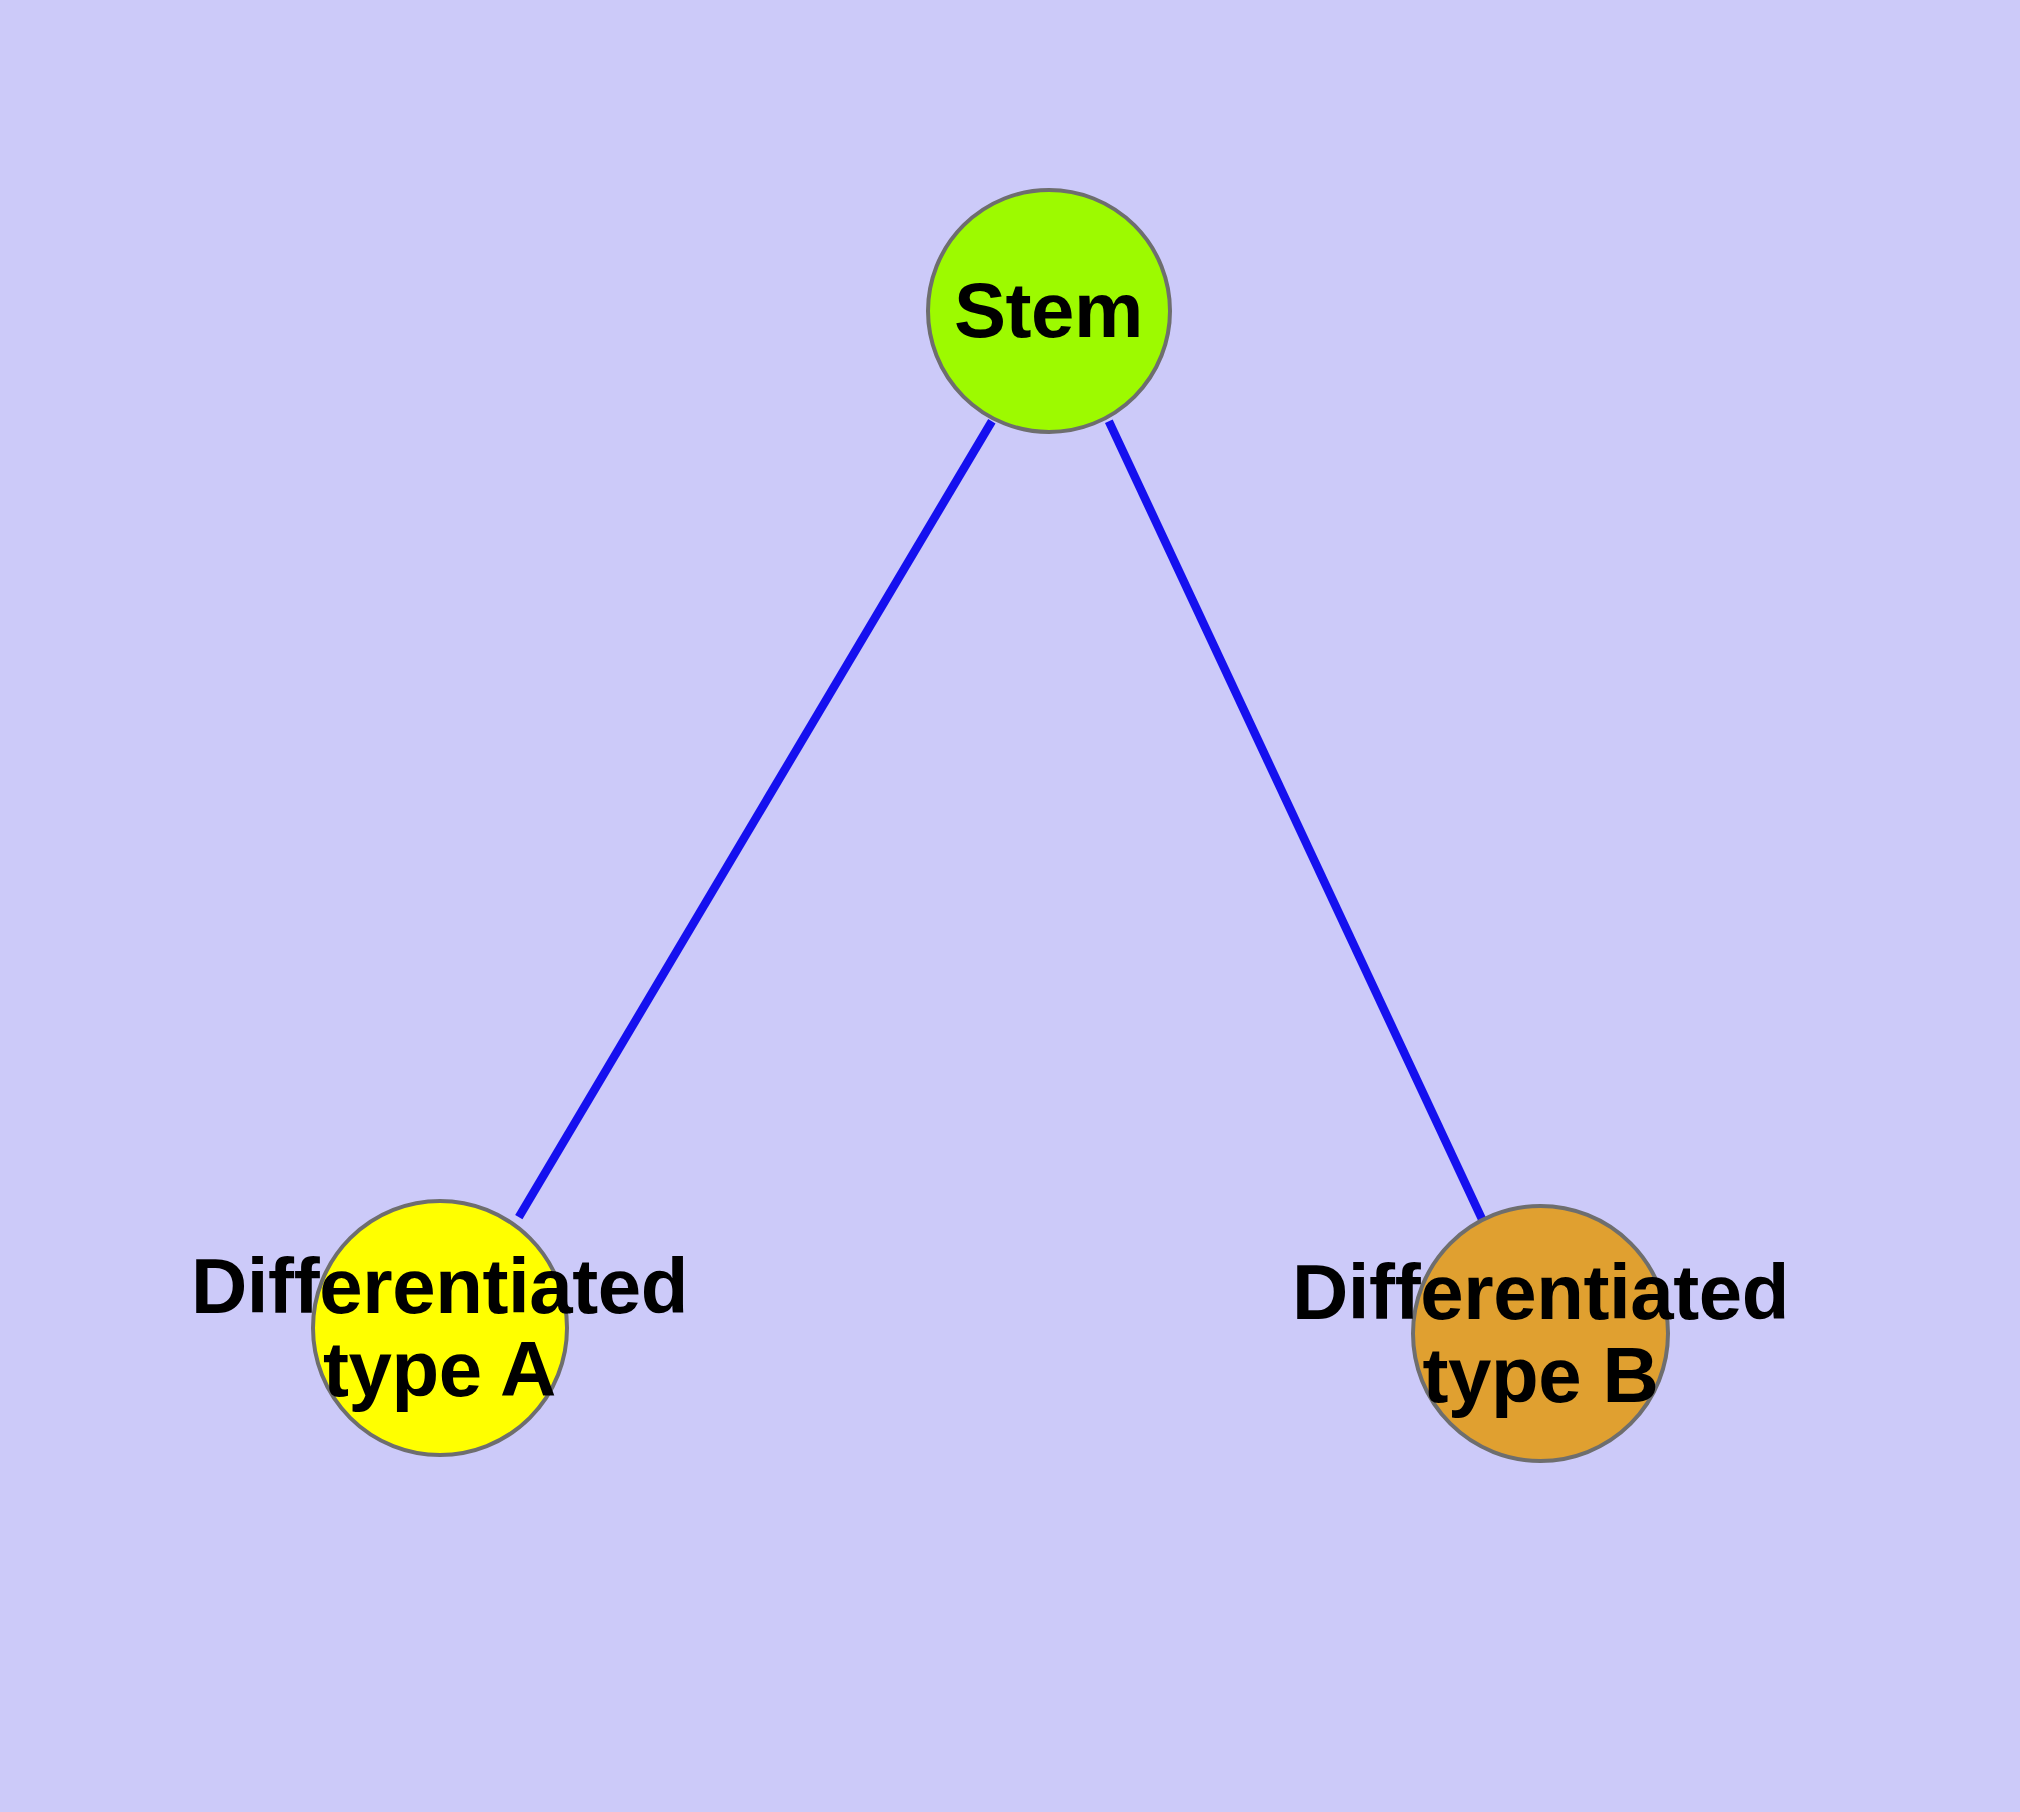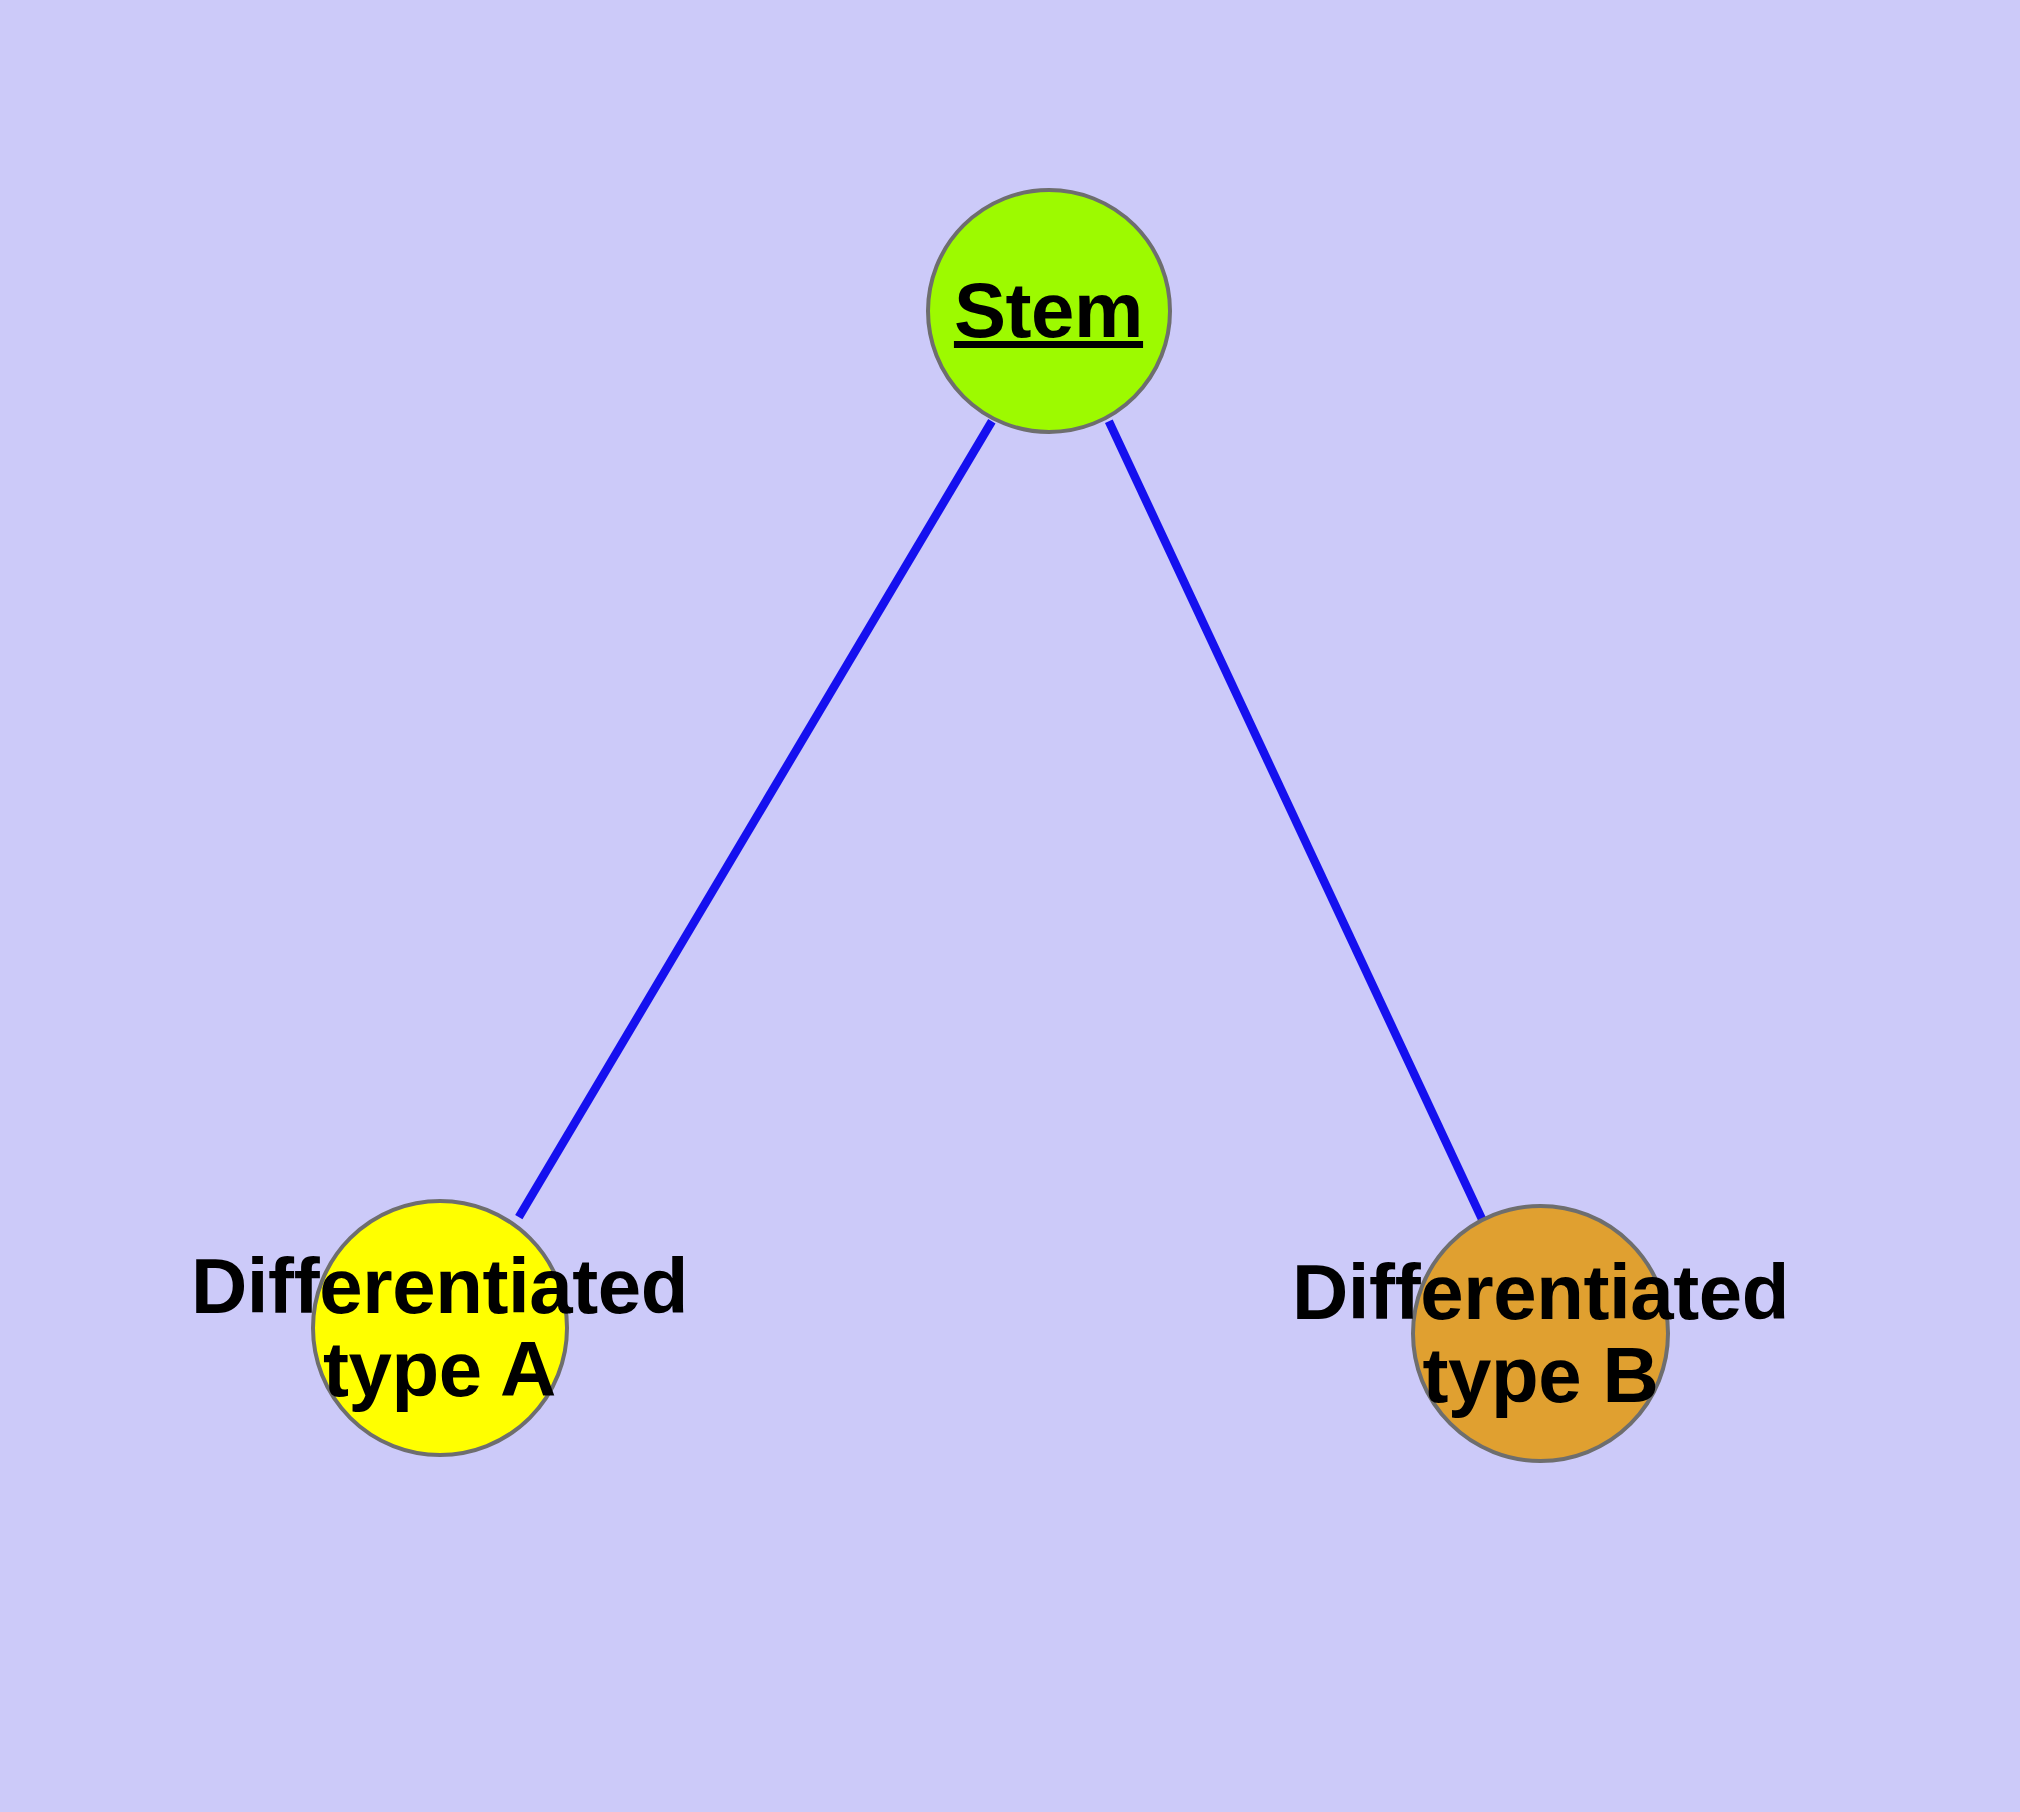--- a/index.html
+++ b/index.html
@@ -54,21 +54,21 @@
 
   <div id="bg-rect" style="background: rgb(204, 202, 249); width: 2021px; height: 1812px;"></div>
 
   <svg id="graph-svg" viewBox="0 0 2384 2138" preserveAspectRatio="none">
     <line id="edge-0" x1="1170" y1="497" x2="612" y2="1436" stroke="#1510ef" stroke-width="10" stroke-linecap="butt"></line>
     <line id="edge-1" x1="1308" y1="497" x2="1748" y2="1438" stroke="#1510ef" stroke-width="10" stroke-linecap="butt"></line>
   </svg>
 
   <div class="node-group" id="node-group-0">
     <div class="node-circle" id="node-circle-0" style="left: 926px; top: 188px; width: 246px; height: 246px; background: rgb(157, 250, 0); border: 4.2px solid rgb(110, 110, 110);"></div>
-    <div class="node-label" id="node-label-0" style="font-size: 78px; color: rgb(0, 0, 0); width: 1017px; left: 540px; top: 269px; text-decoration: underline;">Stem</div>
+    <div class="node-label" id="node-label-0" style="font-size: 78px; color: rgb(0, 0, 0); width: 1017px; left: 540px; top: 269px;">Stem</div>
   </div>
 
   <div class="node-group" id="node-group-1">
     <div class="node-circle" id="node-circle-1" style="left: 311px; top: 1199px; width: 258px; height: 258px; background: rgb(255, 255, 0); border: 4.2px solid rgb(110, 110, 110);"></div>
     <div class="node-label" id="node-label-1" style="font-size: 78px; color: rgb(0, 0, 0); width: 1017px; left: -69px; top: 1245px;">Differentiated
 type A</div>
   </div>
 
   <div class="node-group" id="node-group-2">
     <div class="node-circle" id="node-circle-2" style="left: 1411px; top: 1204px; width: 259px; height: 259px; background: rgb(224, 160, 48); border: 4.2px solid rgb(110, 110, 110);"></div>

